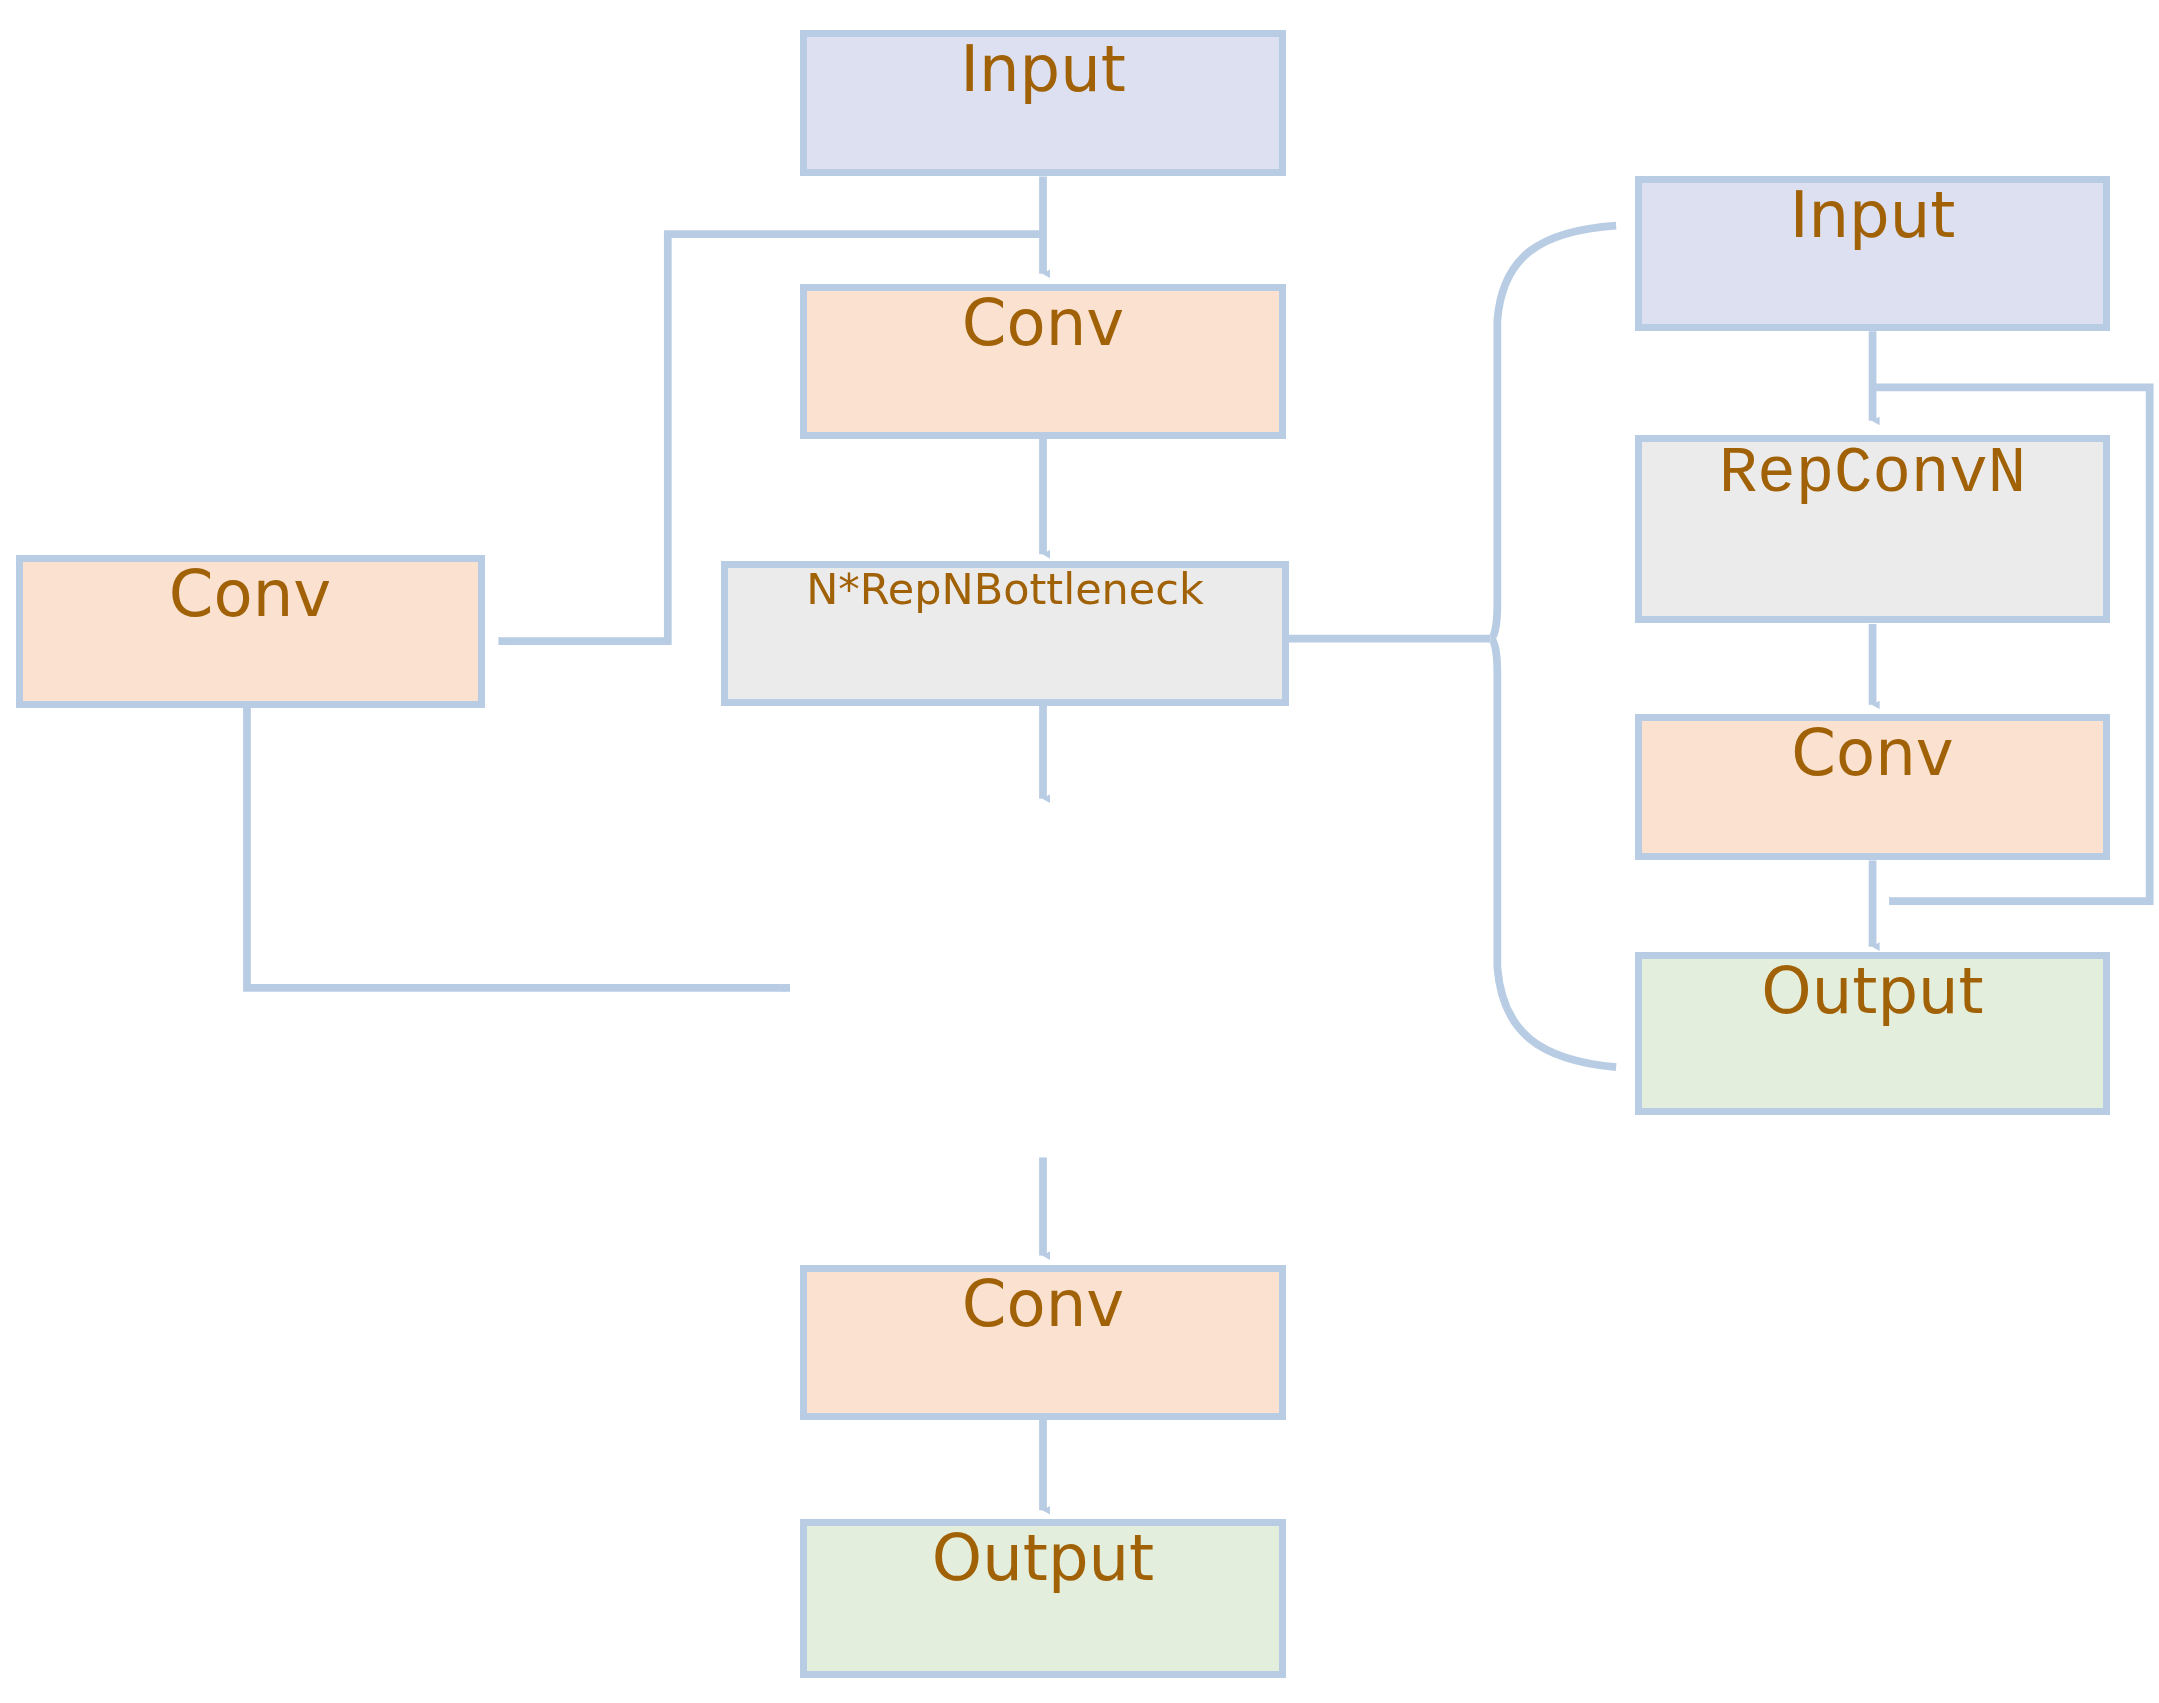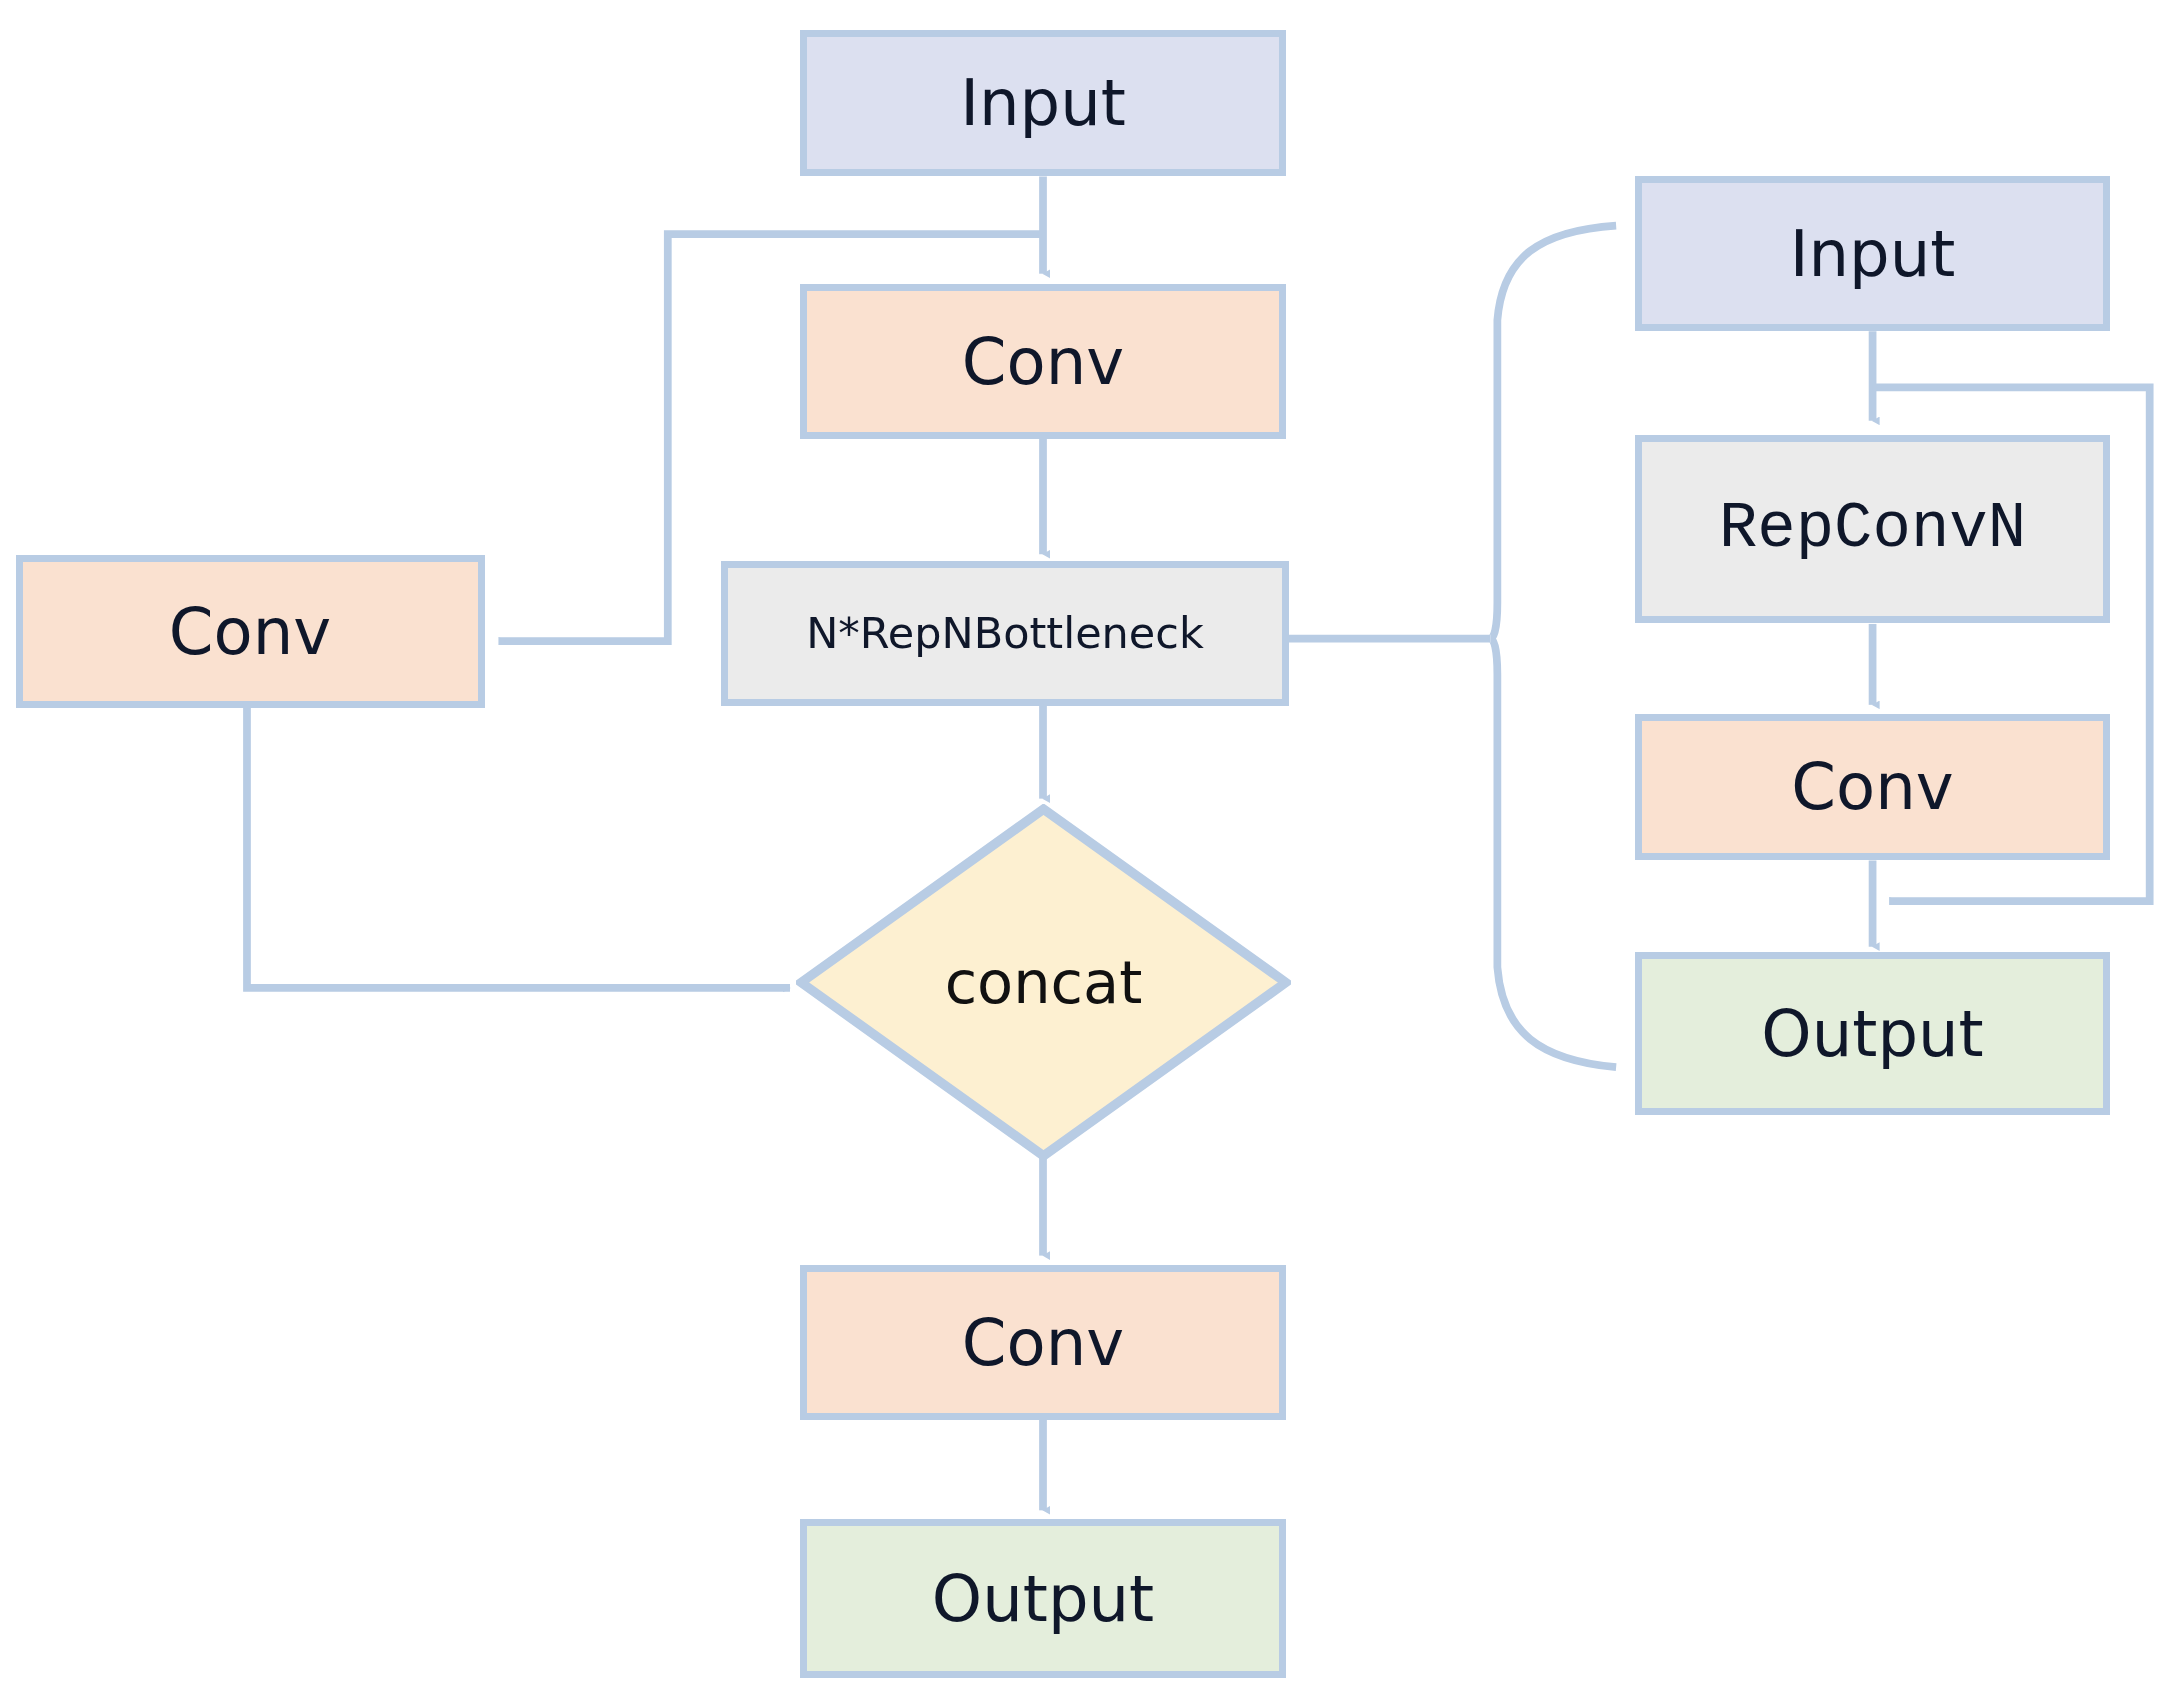--- a/index.html
+++ b/index.html
@@ -1,20 +1,20 @@
 <!DOCTYPE html>
 <html style="font-size:13.8px"><head>
 <meta charset="utf-8">
 <style>
   html,body{margin:0;padding:0;background:#ffffff;}
   body{width:2160px;height:1704px;font-family:"DejaVu Sans",sans-serif;}
   #stage{position:relative;width:2160px;height:1704px;overflow:hidden;background:#fff;}
   svg#edges{position:absolute;left:0;top:0;width:2160px;height:1704px;}
-  .node{position:absolute;box-sizing:border-box;display:flex;align-items:center;justify-content:center;
-        border:7.7px solid #b8cce4;color:#0f172a;font-weight:400;line-height:1;text-align:center;}
+  .node{position:absolute;box-sizing:border-box;display:flex;align-items:flex-start;justify-content:center;
+        border:7.7px solid #b8cce4;color:#a16207;font-weight:400;line-height:1;text-align:center;}
   .node span{display:block;padding:0 5.2px;white-space:nowrap;}
   .diamond{position:absolute;display:flex;align-items:center;justify-content:center;}
   .diamond .dshape{position:absolute;left:0;top:0;width:100%;height:100%;}
   .diamond .dlabel{position:relative;z-index:2;color:#111;line-height:1;}
 </style>
 </head>
 <body>
 
 <div id="stage">
 
@@ -77,26 +77,20 @@
   </div>
 
   <div class="node" style="left:721px;top:561px;width:568px;height:145px;background:#ebebeb;font-size:43px;">
     <span>N*RepNBottleneck</span>
   </div>
 
   <div class="node" style="left:15.5px;top:555px;width:469px;height:153px;background:#fae1d0;font-size:64px;">
     <span>Conv</span>
   </div>
 
-  <div class="diamond" style="left:796px;top:804px;width:495px;height:357px;">
-    <svg class="dshape" viewBox="0 0 575 415" preserveAspectRatio="none">
-      <polygon points="287.5,6 569,207.5 287.5,409 6,207.5" fill="#fdf0d1" stroke="#b8cce4" stroke-width="11"></polygon>
-    </svg>
-    <span class="dlabel" style="font-size:59px;">concat</span>
-  </div>
 
   <div class="node" style="left:800px;top:1265px;width:486px;height:155px;background:#fae1d0;font-size:64px;">
     <span>Conv</span>
   </div>
 
   <div class="node" style="left:800px;top:1519px;width:486px;height:159px;background:#e4eedc;font-size:64px;">
     <span>Output</span>
   </div>
 
   <div class="node" style="left:1635px;top:176px;width:475px;height:155px;background:#dce0f0;font-size:64px;">

